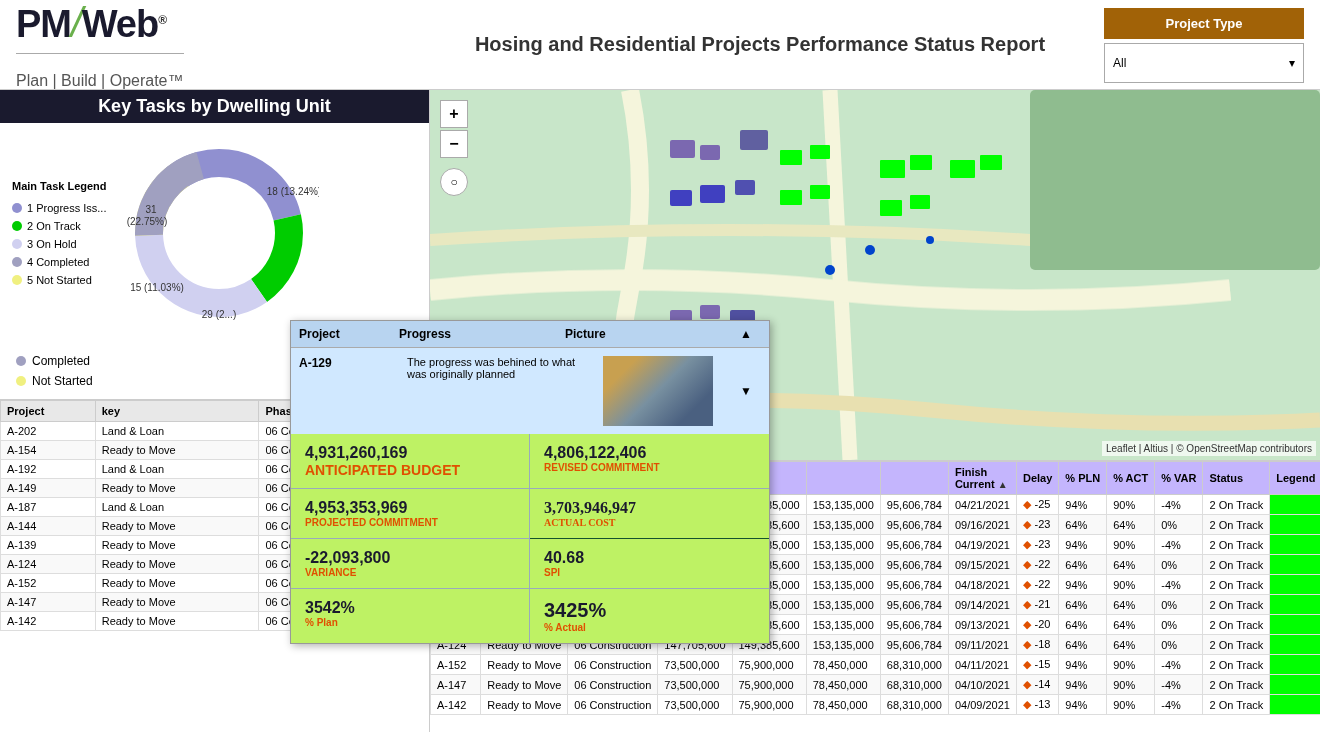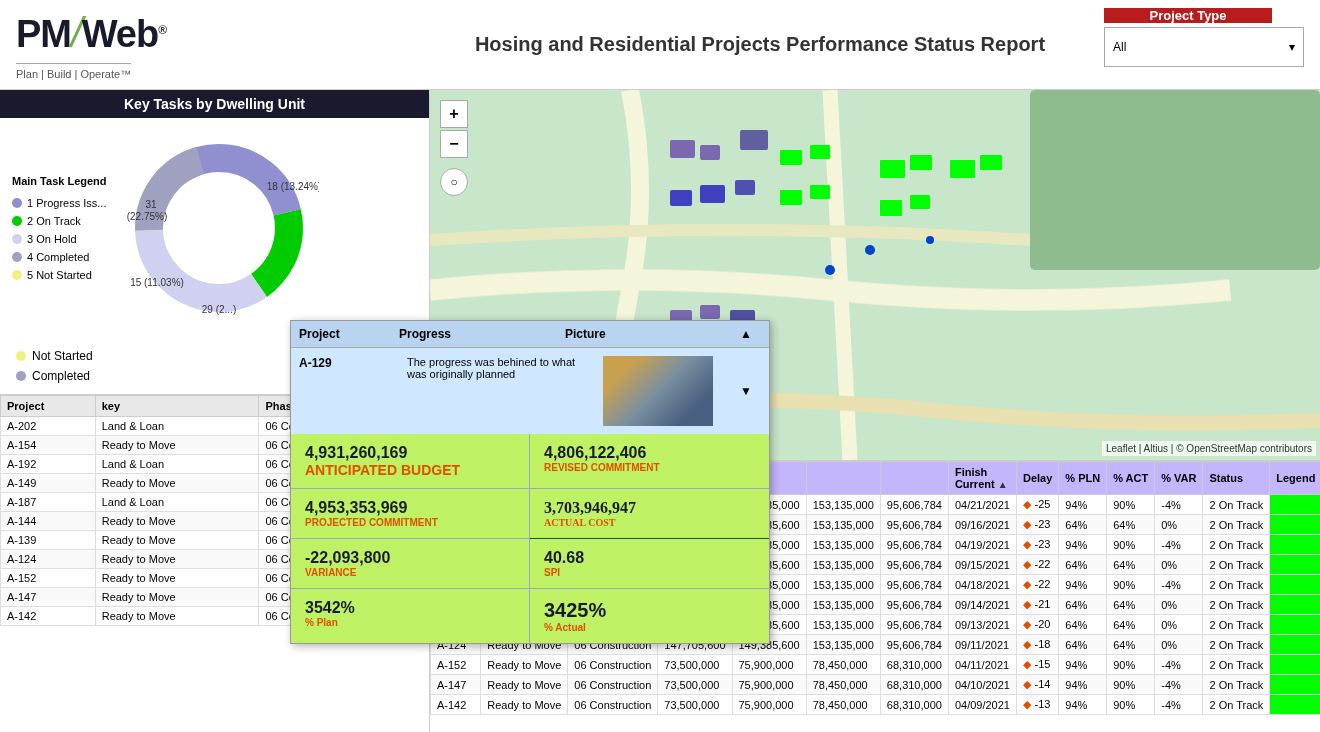--- a/index.html
+++ b/index.html
@@ -2,32 +2,32 @@
 <html><head>
   <meta charset="utf-8">
   <style>
     * { box-sizing: border-box; margin: 0; padding: 0; }
     body { font-family: Arial, sans-serif; font-size: 12px; background: #f0f0f0; overflow: hidden; width: 1320px; height: 732px; }
 
     
     .header { display: flex; align-items: center; background: white; padding: 8px 16px; border-bottom: 1px solid #ccc; height: 90px; position: relative; }
     .logo-area { display: flex; flex-direction: column; align-items: flex-start; width: 200px; }
     .logo-text { font-size: 36px; font-weight: bold; color: #333; letter-spacing: -1px; }
-    .logo-tagline { font-size: 11px; color: #555; border-top: 1px solid #aaa; padding-top: 4px; margin-top: 6px; }
+    .logo-tagline { font-size: 16px; color: #555; border-top: 1px solid #aaa; padding-top: 18px; margin-top: 6px; }
     .header-title { flex: 1; text-align: center; font-size: 20px; font-weight: bold; color: #333; }
     .project-type-area { position: absolute; top: 8px; right: 16px; display: flex; flex-direction: column; gap: 4px; }
-    .project-type-label { background: #b91c1c; color: white; font-size: 13px; font-weight: bold; padding: 0 8px; text-align: center; width: 168px; }
+    .project-type-label { background: #a16207; color: white; font-size: 13px; font-weight: bold; padding: 8px 8px; text-align: center; width: 200px; }
     .project-type-select { display: flex; align-items: center; justify-content: space-between; border: 1px solid #aaa; padding: 12px 8px; background: white; width: 200px; cursor: pointer; }
 
     
     .main { display: flex; height: 642px; }
 
     
     .left-panel { width: 430px; min-width: 430px; background: white; border-right: 1px solid #ccc; display: flex; flex-direction: column; }
-    .panel-title { background: #1a1a2e; color: white; font-size: 14px; font-weight: bold; padding: 6px 12px; text-align: center; }
+    .panel-title { background: #1a1a2e; color: white; font-size: 18px; font-weight: bold; padding: 6px 12px; text-align: center; }
     .donut-area { display: flex; padding: 8px; align-items: center; gap: 8px; height: 220px; }
     .legend { display: flex; flex-direction: column; gap: 6px; font-size: 11px; padding: 4px; }
     .legend-title { font-weight: bold; font-size: 11px; margin-bottom: 4px; }
     .legend-item { display: flex; align-items: center; gap: 5px; }
     .legend-dot { width: 10px; height: 10px; border-radius: 50%; }
     .donut-svg-container { position: relative; width: 200px; height: 200px; }
 
     
     .status-list { padding: 8px 16px; font-size: 12px; }
     .status-item { display: flex; align-items: center; gap: 6px; padding: 3px 0; }
@@ -123,26 +123,26 @@
           <text x="38" y="158" font-size="10" text-anchor="middle" fill="#333">15 (11.03%)</text>
           <text x="32" y="80" font-size="10" text-anchor="middle" fill="#333">31</text>
           <text x="28" y="92" font-size="10" text-anchor="middle" fill="#333">(22.75%)</text>
           <text x="100" y="185" font-size="10" text-anchor="middle" fill="#333">29 (2...)</text>
         </svg>
       </div>
     </div>
 
     <div class="status-list">
       <div class="status-item">
+        <div class="status-dot" style="background:#a0a0c0;"></div>
+        <span>Completed</span>
+      </div>
+      <div class="status-item">
         <div class="status-dot" style="background:#f0f080;"></div>
         <span>Not Started</span>
-      </div>
-      <div class="status-item">
-        <div class="status-dot" style="background:#a0a0c0;"></div>
-        <span>Completed</span>
       </div>
     </div>
 
     <div class="data-table-container">
       <table>
         <thead>
           <tr>
             <th>Project</th>
             <th>key</th>
             <th>Phase</th>

